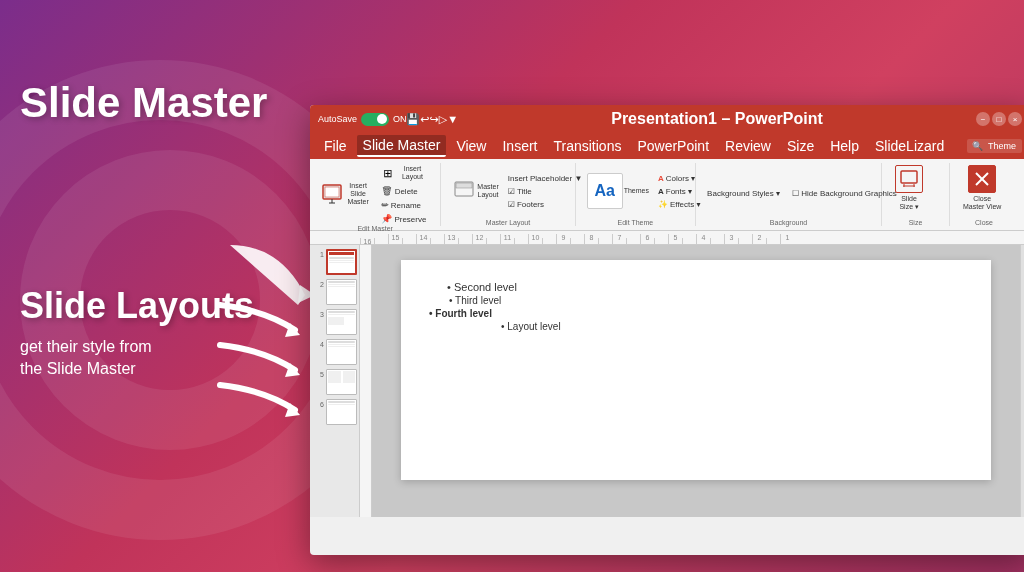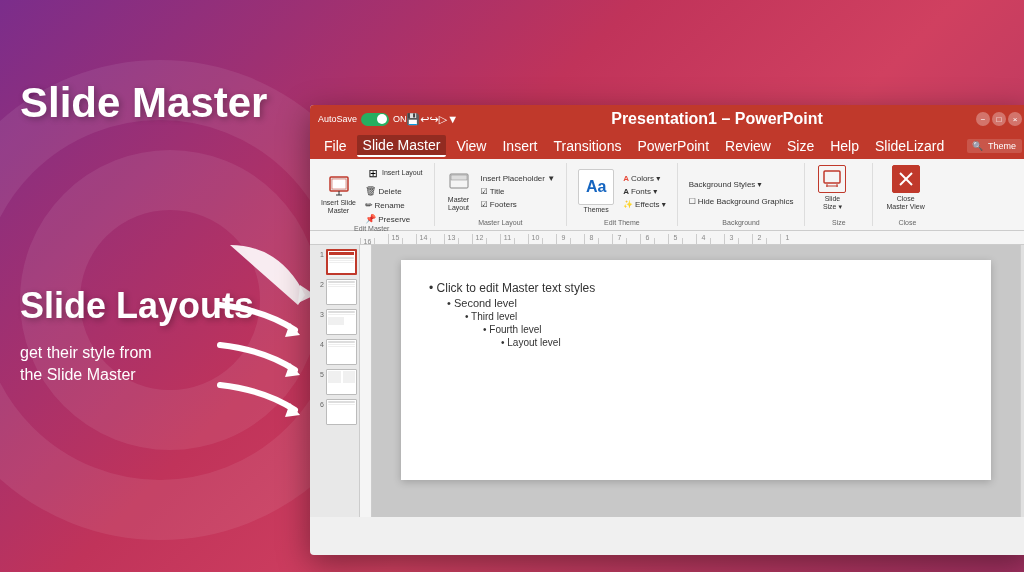--- a/index.html
+++ b/index.html
@@ -53,21 +53,21 @@
     .slide-layouts-title {
       font-size: 36px;
       font-weight: 900;
       margin-top: 160px;
       line-height: 1.1;
       text-shadow: 2px 2px 6px rgba(0,0,0,0.3);
     }
     .slide-layouts-subtitle {
       font-size: 16px;
       font-weight: 400;
-      margin-top: 16px;
+      margin-top: 10px;
       line-height: 1.4;
     }
 
     
     .ppt-window {
       position: absolute;
       left: 310px;
       top: 105px;
       width: 720px;
       height: 450px;
@@ -199,21 +199,21 @@
       width: 100%;
     }
     .ribbon-btns {
       display: flex;
       align-items: center;
       gap: 3px;
       flex: 1;
     }
     .rib-btn {
       display: flex;
-      flex-direction: column;
+      flex-direction: row;
       align-items: center;
       gap: 1px;
       cursor: pointer;
       padding: 2px 3px;
       border-radius: 2px;
       min-width: 32px;
     }
     .rib-btn-icon {
       width: 24px;
       height: 24px;
@@ -404,22 +404,22 @@
     .slide-body ul {
       list-style: none;
       padding: 0;
     }
     .slide-body li {
       padding: 1px 0;
     }
     .slide-body li::before { content: "• "; }
     .slide-body .level1 { margin-left: 0; font-size: 12px; }
     .slide-body .level2 { margin-left: 18px; font-size: 11px; }
-    .slide-body .level3 { margin-left: 36px; font-size: 10px; }
-    .slide-body .level4 { margin-left: 54px; font-size: 10px; }
+    .slide-body .level3 { margin-left: 20px; font-size: 10px; }
+    .slide-body .level4 { font-size: 10px; font-weight: bold; }
     .slide-body .level5 { margin-left: 72px; font-size: 10px; }
 
     
     .v-ruler {
       width: 12px;
       background: #f5f5f5;
       border-right: 1px solid #ccc;
     }
 
     
@@ -583,21 +583,21 @@
             <span>✨</span>
             Effects ▾
           </div>
         </div>
       </div>
       <div class="ribbon-group-label">Edit Theme</div>
     </div>
 
     <div class="ribbon-group">
       <div class="ribbon-btns">
-        <div style="display:flex;flex-direction:column;gap:6px;padding-top:4px;">
+        <div style="display:flex;flex-direction:row;gap:6px;padding-top:4px;">
           <div class="rib-sm-btn">Background Styles ▾</div>
           <div class="rib-sm-btn">
             <span>☐</span>
             Hide Background Graphics
           </div>
         </div>
       </div>
       <div class="ribbon-group-label">Background</div>
     </div>
 
@@ -731,21 +731,20 @@
         </div>
       </div>
     </div>
 
     <div class="v-ruler"></div>
 
     <div class="slide-canvas">
       <div class="slide-page">
         <div class="slide-body">
           <ul>
-            <li class="level1">Click to edit Master text styles</li>
             <li class="level2">Second level</li>
             <li class="level3">Third level</li>
             <li class="level4">Fourth level</li>
             <li class="level5">Layout level</li>
           </ul>
         </div>
       </div>
     </div>
 
     <div class="scroll-track"></div>

